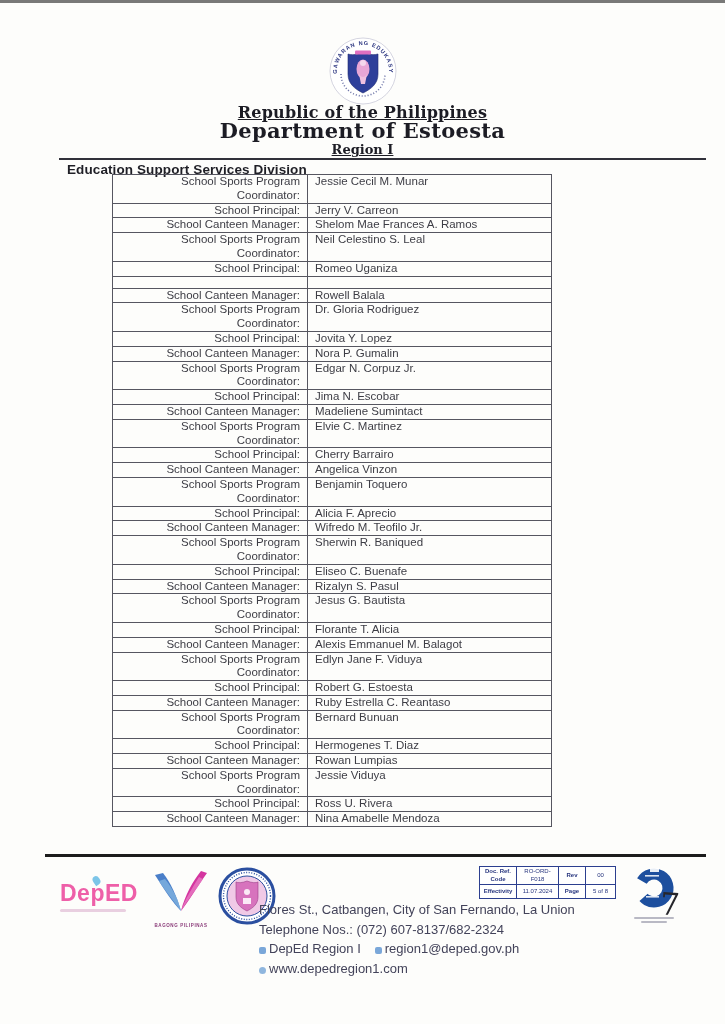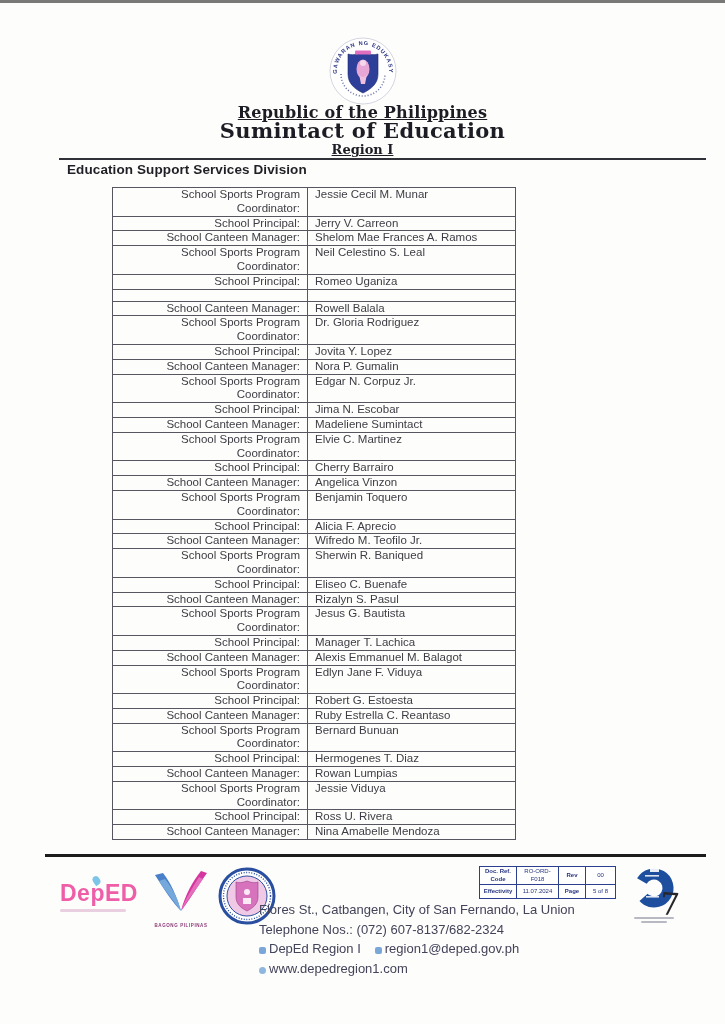--- a/index.html
+++ b/index.html
@@ -18,21 +18,21 @@
     font-family:"DejaVu Serif", serif; font-weight:bold; color:#1c1c24; }
   .republic  { top:103px; font-size:16px; letter-spacing:.2px;text-decoration:underline; }
   .department{ top:118px; font-size:21px;  letter-spacing:.3px; }
   .region    { top:142px; font-size:13px;text-decoration:underline; }
   .header-rule { position:absolute; top:158px; left:59px; width:647px; height:2px;
     background:#31313a; }
   .division { position:absolute; top:162px; left:67px; font-size:13.5px;
     font-weight:bold; color:#1f1f26; letter-spacing:.1px; }
 
   
-  .roster { position:absolute; top:187px; left:112px; width:404px;
+  .roster { position:absolute; top:174px; left:112px; width:440px;
     border-collapse:collapse; table-layout:fixed; }
   .roster td { border:1px solid #565660; font-size:11.5px; line-height:1.2;
     color:#3d3d45; padding:0 7px; vertical-align:top; }
   .roster .role-cell { width:195px; text-align:right; }
   .roster .name-cell { text-align:left; }
   .roster .empty-row td { height:12px; }
   .roster .section-cell { text-align:left; }
   .section-label { font-weight:bold; font-style:italic; text-decoration:underline;
     color:#26262e; font-size:11.8px; }
 
@@ -93,21 +93,21 @@
     </text>
     <path d="M 35,17 C 42,19 47,19 50,18 L 50,38 C 50,48 43,53 35,57 C 27,53 20,48 20,38 L 20,18 C 23,19 28,19 35,17 Z" fill="#2e3f9a" stroke="#1e2a6e" stroke-width="0.6"></path>
     <rect x="27" y="14.5" width="16" height="4" rx="1" fill="#e06fc0"></rect>
     <ellipse cx="35" cy="33" rx="6.5" ry="9.5" fill="#e8a6d6"></ellipse>
     <circle cx="35" cy="27" r="3" fill="#f4d7ec"></circle>
     <path d="M 31,38 C 33,42 37,42 39,38 L 37,48 L 33,48 Z" fill="#f0c0e0"></path>
     <path d="M 13,38 A 22,22 0 0 0 57,38" fill="none" stroke="#2b3580" stroke-width="1.6" stroke-dasharray="1 2" opacity=".7"></path>
   </svg>
 
   <div class="hdr-line republic">Republic of the Philippines</div>
-  <div class="hdr-line department">Sumintact of Education</div>
+  <div class="hdr-line department">Department of Estoesta</div>
   <div class="hdr-line region">Region I</div>
   <div class="header-rule"></div>
   <div class="division">Education Support Services Division</div>
 
   <table class="roster">
     <tbody>
         <tr>
           <td class="role-cell">School Sports Program Coordinator:</td>
           <td class="name-cell">Jessie Cecil M. Munar</td>
         </tr>
@@ -194,21 +194,21 @@
         <tr>
           <td class="role-cell">School Canteen Manager:</td>
           <td class="name-cell">Rizalyn S. Pasul</td>
         </tr>
         <tr>
           <td class="role-cell">School Sports Program Coordinator:</td>
           <td class="name-cell">Jesus G. Bautista</td>
         </tr>
         <tr>
           <td class="role-cell">School Principal:</td>
-          <td class="name-cell">Manager T. Lachica</td>
+          <td class="name-cell">Florante T. Alicia</td>
         </tr>
         <tr>
           <td class="role-cell">School Canteen Manager:</td>
           <td class="name-cell">Alexis Emmanuel M. Balagot</td>
         </tr>
         <tr>
           <td class="role-cell">School Sports Program Coordinator:</td>
           <td class="name-cell">Edlyn Jane F. Viduya</td>
         </tr>
         <tr>

